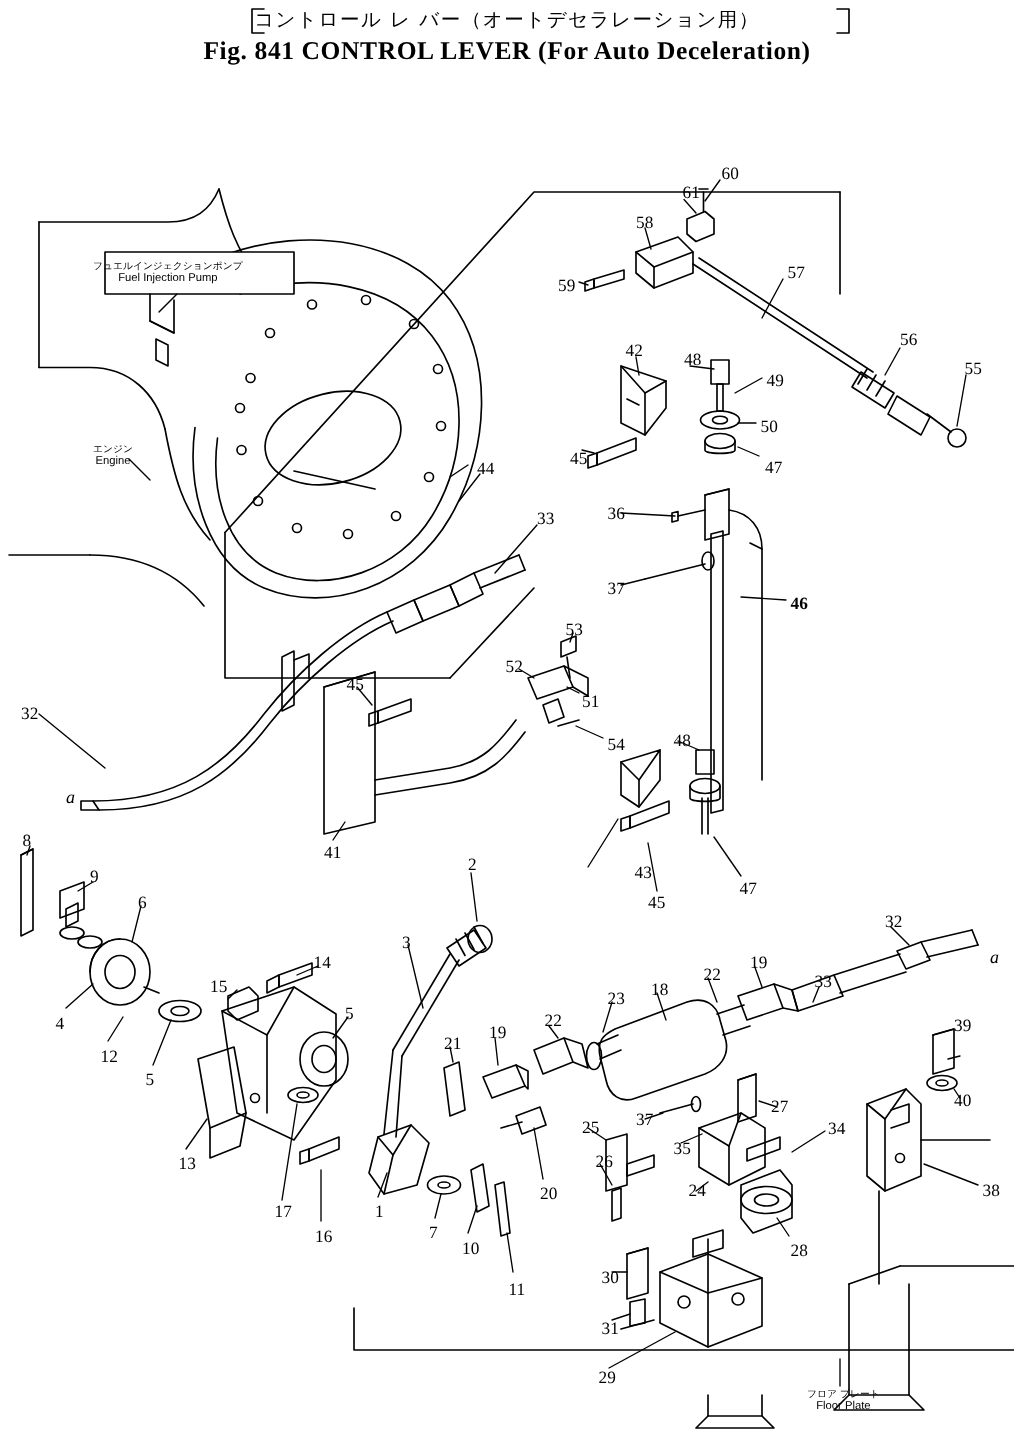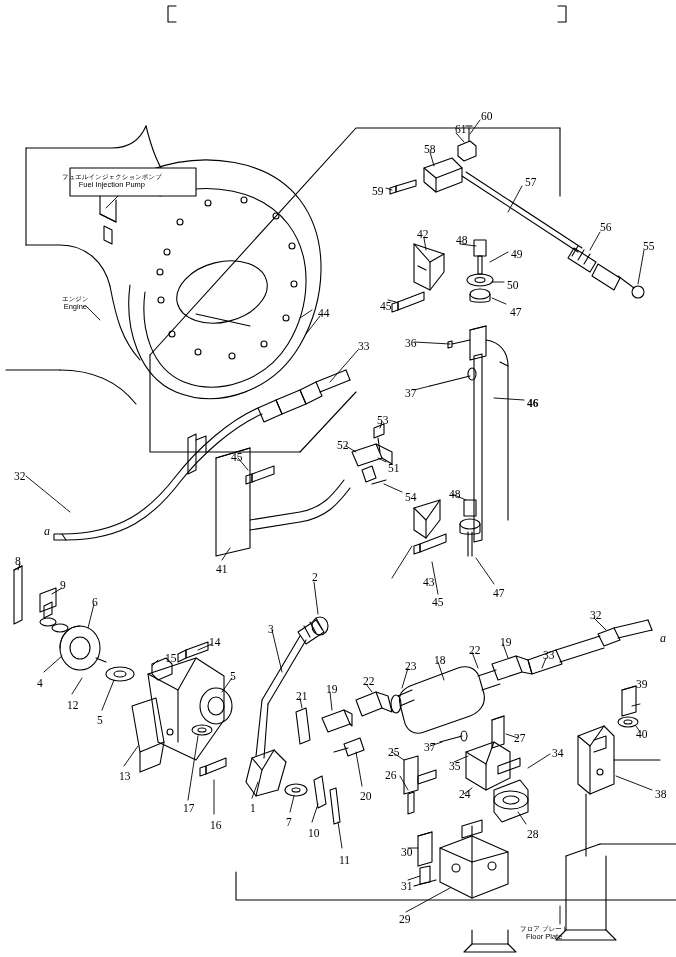--- a/index.html
+++ b/index.html
@@ -33,20 +33,22 @@
     font-family:"Liberation Serif",serif;
   }
   svg{position:absolute;left:0;top:0;}
   #art{pointer-events:none;}
 </style>
 </head>
 <body>
 
 <div id="page">
 
+  <div class="title-jp">コントロール レ バー（オートデセラレーション用）</div>
+  <div class="title-en">Fig. 841 CONTROL LEVER (For Auto Deceleration)</div>
 
   <svg id="art" width="676" height="957" viewBox="0 0 676 957">
     <g fill="none" stroke="#000" stroke-width="1.1" stroke-linecap="round" stroke-linejoin="round">
 
       <path d="M168 6 L168 22 M168 6 L176 6 M168 22 L176 22"></path>
       <path d="M566 6 L566 22 M566 6 L558 6 M566 22 L558 22"></path>
 
       <path d="M26 148 L112 148 C130 148 140 140 146 126"></path>
       <path d="M146 126 C152 150 158 166 170 182"></path>
       <path d="M26 148 L26 245"></path>
@@ -382,21 +384,21 @@
   </svg>
 
   <div class="lbl" style="left:62px;top:174px;">
     <span class="jp">フュエルインジェクションポンプ</span>
     <span class="en">Fuel Injection Pump</span>
   </div>
   <div class="lbl" style="left:62px;top:296px;">
     <span class="jp">エンジン</span>
     <span class="en">Engine</span>
   </div>
-  <div class="lbl" style="left:520px;top:926px;">
+  <div class="lbl" style="left:538px;top:926px;">
     <span class="jp">フロア プレート</span>
     <span class="en">Floor Plate</span>
   </div>
 
   <div class="letter" style="left:44px;top:524px;">a</div>
   <div class="letter" style="left:660px;top:631px;">a</div>
 
   <div class="num" style="left:481px;top:111px;">60</div>
   <div class="num" style="left:455px;top:124px;">61</div>
   <div class="num" style="left:424px;top:144px;">58</div>
@@ -428,41 +430,41 @@
   <div class="num" style="left:493px;top:588px;">47</div>
   <div class="num" style="left:15px;top:556px;">8</div>
   <div class="num" style="left:60px;top:580px;">9</div>
   <div class="num" style="left:92px;top:597px;">6</div>
   <div class="num" style="left:37px;top:678px;">4</div>
   <div class="num" style="left:67px;top:700px;">12</div>
   <div class="num" style="left:97px;top:715px;">5</div>
   <div class="num" style="left:312px;top:572px;">2</div>
   <div class="num" style="left:268px;top:624px;">3</div>
   <div class="num" style="left:209px;top:637px;">14</div>
-  <div class="num" style="left:165px;top:653px;">15</div>
+  <div class="num" style="left:140px;top:653px;">15</div>
   <div class="num" style="left:230px;top:671px;">5</div>
   <div class="num" style="left:119px;top:771px;">13</div>
   <div class="num" style="left:183px;top:803px;">17</div>
   <div class="num" style="left:210px;top:820px;">16</div>
   <div class="num" style="left:250px;top:803px;">1</div>
   <div class="num" style="left:286px;top:817px;">7</div>
   <div class="num" style="left:308px;top:828px;">10</div>
   <div class="num" style="left:339px;top:855px;">11</div>
   <div class="num" style="left:360px;top:791px;">20</div>
   <div class="num" style="left:296px;top:691px;">21</div>
   <div class="num" style="left:326px;top:684px;">19</div>
   <div class="num" style="left:363px;top:676px;">22</div>
   <div class="num" style="left:405px;top:661px;">23</div>
   <div class="num" style="left:434px;top:655px;">18</div>
   <div class="num" style="left:469px;top:645px;">22</div>
   <div class="num" style="left:500px;top:637px;">19</div>
   <div class="num" style="left:543px;top:650px;">33</div>
   <div class="num" style="left:590px;top:610px;">32</div>
   <div class="num" style="left:388px;top:747px;">25</div>
-  <div class="num" style="left:385px;top:770px;">26</div>
+  <div class="num" style="left:397px;top:770px;">26</div>
   <div class="num" style="left:424px;top:742px;">37</div>
   <div class="num" style="left:449px;top:761px;">35</div>
   <div class="num" style="left:459px;top:789px;">24</div>
   <div class="num" style="left:514px;top:733px;">27</div>
   <div class="num" style="left:552px;top:748px;">34</div>
   <div class="num" style="left:527px;top:829px;">28</div>
   <div class="num" style="left:401px;top:847px;">30</div>
   <div class="num" style="left:401px;top:881px;">31</div>
   <div class="num" style="left:399px;top:914px;">29</div>
   <div class="num" style="left:636px;top:679px;">39</div>

